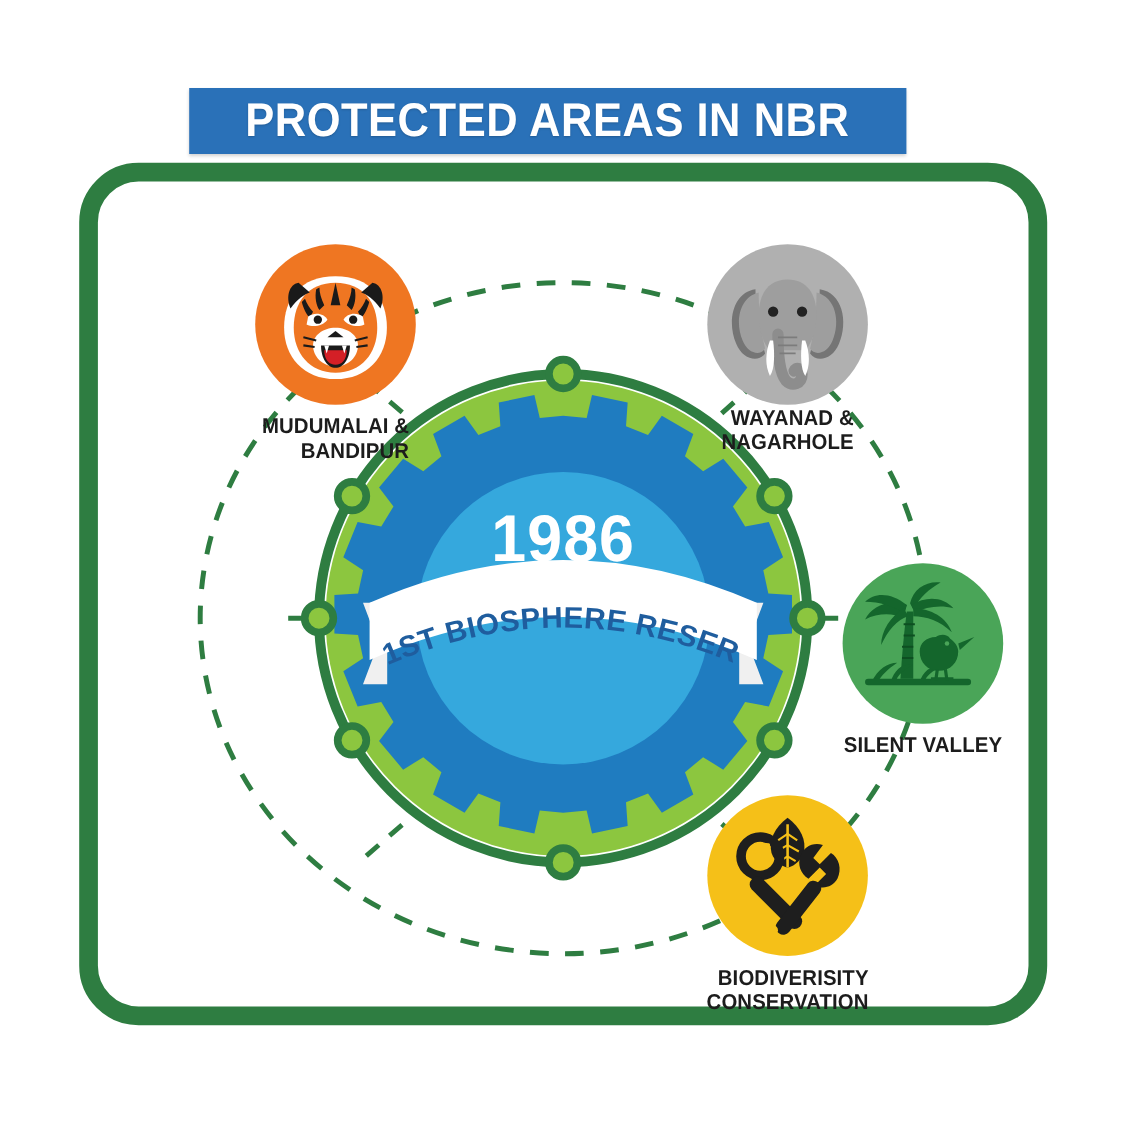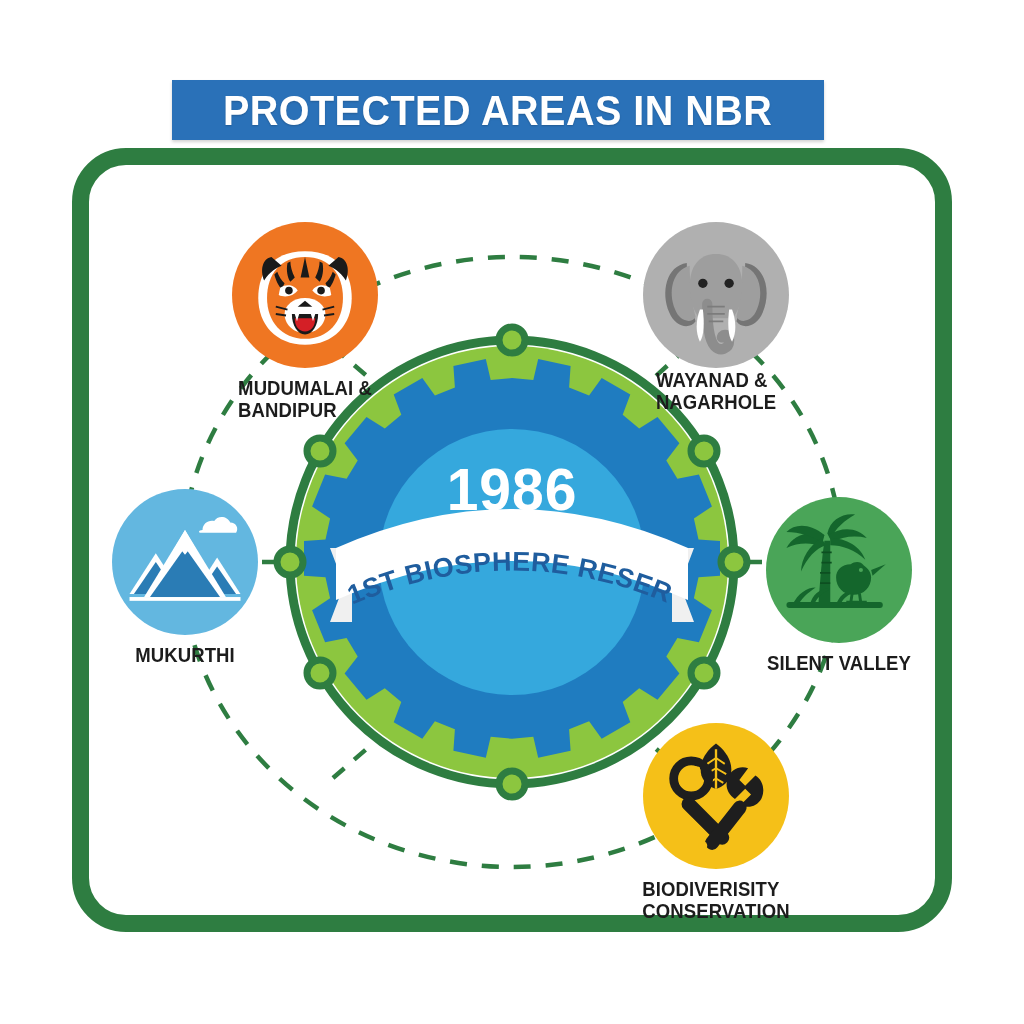--- a/index.html
+++ b/index.html
@@ -66,21 +66,21 @@
   .node{position:absolute;z-index:30;}
   .node .disc{
     position:absolute;left:0;top:0;
     border-radius:50%;
     overflow:hidden;
   }
   .node .label{
     position:absolute;
     left:50%;
     transform:translateX(-50%);
-    text-align:left;
+    text-align:right;
     color:#1c1c1c;
     font-size:19.5px;
     font-weight:700;
     line-height:1.12;
     white-space:nowrap;
     letter-spacing:.1px;
   }
   .node .label span{display:block;transform:scaleX(.95);}
 </style>
 </head>
@@ -211,46 +211,22 @@
         <path d="M39 60 C36 68 36 76 39 82 C42 78 42 68 41 60 Z" fill="#ffffff"></path>
         <path d="M61 60 C64 68 64 76 61 82 C58 78 58 68 59 60 Z" fill="#ffffff"></path>
       </svg>
     </div>
     <div class="label" style="top:148px;">
       <span>WAYANAD &amp;</span>
       <span>NAGARHOLE</span>
     </div>
   </div>
 
-  <div class="node" style="left:112px;top:489px;width:146px;height:200px;">
-    <div class="disc" style="width:146px;height:146px;background:#63b7e0;">
-      <svg viewBox="0 0 100 100" width="146" height="146">
-
-        <path d="M62 28 C62 24 66 21 70 22 C72 18 79 18 81 23 C85 23 87 27 85 30 L61 30 C59 30 59 28 62 28 Z" fill="#ffffff"></path>
-
-        <path d="M30 44 L48 72 L12 72 Z" fill="#ffffff"></path>
-        <path d="M30 50 L45 72 L15 72 Z" fill="#2a7cb5"></path>
-
-        <path d="M72 47 L88 72 L56 72 Z" fill="#ffffff"></path>
-        <path d="M72 53 L85 72 L59 72 Z" fill="#2a7cb5"></path>
-
-        <path d="M50 28 L78 74 L22 74 Z" fill="#ffffff"></path>
-        <path d="M50 40 L74 74 L26 74 Z" fill="#2a7cb5"></path>
-
-        <path d="M50 28 L58 42 L54 40 L50 45 L46 40 L42 42 Z" fill="#ffffff"></path>
-
-        <rect x="12" y="74" width="76" height="2.6" fill="#ffffff"></rect>
-      </svg>
-    </div>
-    <div class="label" style="top:156px;">
-      <span>MUKURTHI</span>
-    </div>
-  </div>
-
-  <div class="node" style="left:766px;top:497px;width:146px;height:200px;">
+
+  <div class="node" style="left:766px;top:512px;width:146px;height:200px;">
     <div class="disc" style="width:146px;height:146px;background:#4aa558;">
       <svg viewBox="0 0 100 100" width="146" height="146">
         <g fill="#14662c">
 
           <path d="M40 26 C28 22 18 27 14 35 C22 31 31 31 38 34 Z"></path>
           <path d="M40 26 C30 18 20 18 14 24 C23 24 32 27 38 31 Z"></path>
           <path d="M42 25 C44 16 52 11 61 12 C54 16 48 21 44 29 Z"></path>
           <path d="M43 26 C52 20 63 21 69 28 C61 26 52 27 45 31 Z"></path>
           <path d="M44 28 C55 28 65 34 68 43 C61 36 52 33 44 33 Z"></path>
           <path d="M38 28 C30 33 24 42 24 51 C28 42 34 35 41 33 Z"></path>

